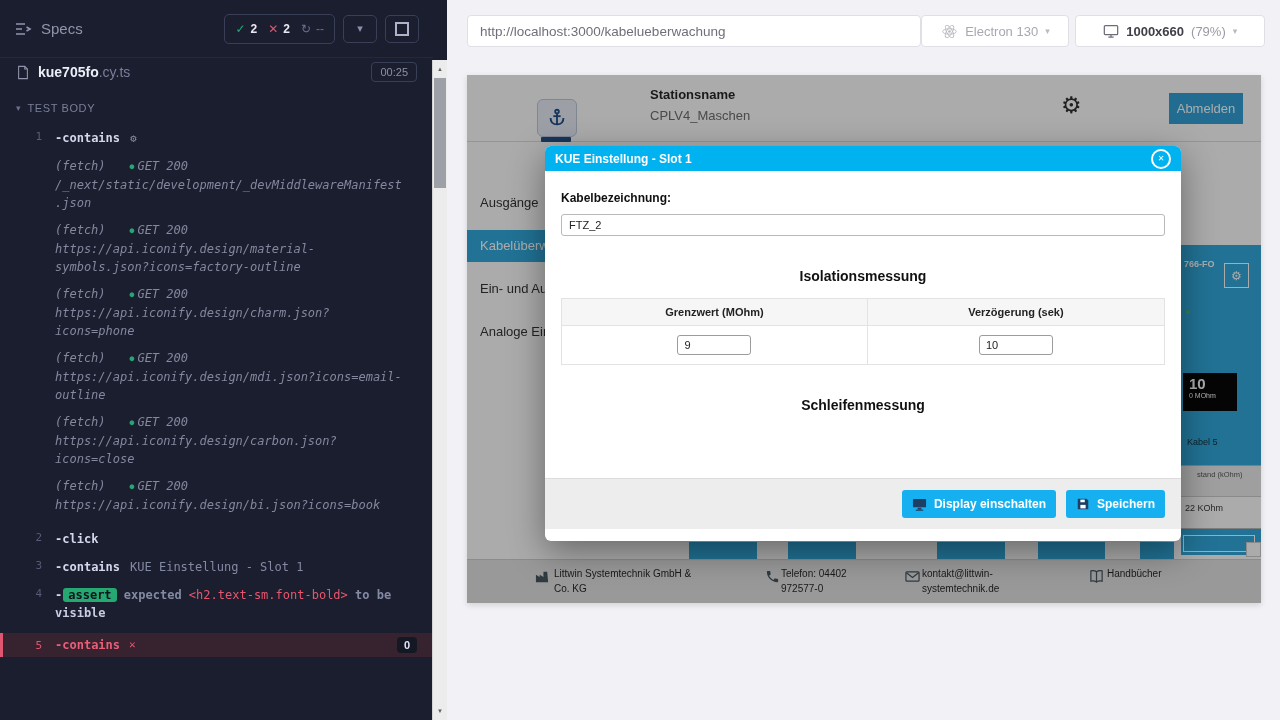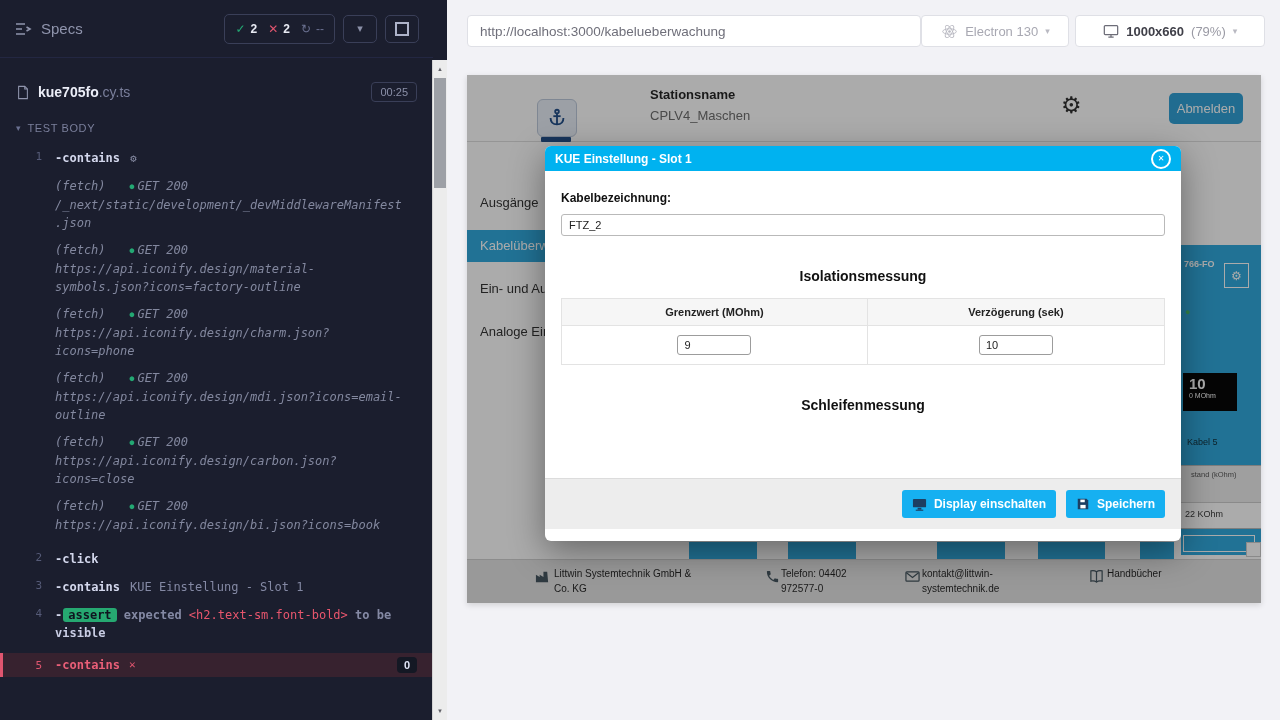--- a/index.html
+++ b/index.html
@@ -16,21 +16,21 @@
   .stat{display:flex;align-items:center;gap:5px;font-size:12px;}
   .stat .glyph{font-size:12px;}
   .stat.passed .glyph{color:#23a873;}
   .stat.failed .glyph{color:#e0556f;}
   .stat.pending .glyph{color:#6a7090;}
   .stat .val{color:#e8eaf3;font-weight:700;}
   .stat.pending .val{color:#6a7090;font-weight:400;}
   .ctrl-box{width:34px;height:28px;border:1px solid #3a3f58;border-radius:5px;background:transparent;
     display:flex;align-items:center;justify-content:center;color:#8b90a8;font-size:11px;cursor:pointer;padding:0;}
   .stop-square{width:10px;height:10px;border:2px solid #aeb3c9;display:block;}
-  .spec-row{margin-top:24px;display:flex;align-items:center;gap:8px;padding:0 16px;}
+  .spec-row{margin-top:4px;display:flex;align-items:center;gap:8px;padding:0 16px;}
   .spec-name{font-size:14px;}
   .spec-name .nm{color:#eceef8;font-weight:700;}
   .spec-name .ext{color:#7a7f9b;}
   .duration{margin-left:auto;border:1px solid #3a3f58;border-radius:4px;padding:3px 8px;font-size:11px;color:#8b90a8;}
   .suite-row{margin-top:20px;padding:0 16px;display:flex;align-items:center;gap:7px;}
   .suite-row .chev{color:#6a7090;font-size:9px;}
   .suite-row .lbl{font-size:11px;color:#7a7f9b;letter-spacing:.6px;}
   .cmd-log{margin-top:10px;font-family:"DejaVu Sans Mono",monospace;font-size:12px;}
   .cmd{display:flex;align-items:flex-start;padding:5px 8px 5px 0;}
   .cmd .num{flex:0 0 42px;text-align:right;padding-right:13px;color:#565b78;font-size:11px;padding-top:1px;}
@@ -77,37 +77,37 @@
     box-shadow:0 2px 6px rgba(0,0,0,.14);}
   .app-header{position:absolute;left:0;top:0;right:0;height:66px;background:#fff;border-bottom:1px solid #dedede;z-index:1;}
   .app-logo{position:absolute;left:70px;top:24px;width:38px;height:36px;background:#e9eff8;border:1px solid #bcc8da;
     border-radius:6px;display:flex;align-items:center;justify-content:center;z-index:2;}
   .logo-bar{position:absolute;left:74px;top:62px;width:30px;height:5px;background:#1c4a86;border-radius:1px;z-index:2;}
   .station{position:absolute;left:183px;top:12px;}
   .station-label{font-size:13px;font-weight:700;color:#1f1f1f;}
   .station-value{font-size:13px;color:#6a6a6a;margin-top:6px;}
   .app-gear{position:absolute;left:594px;top:17px;font-size:23px;color:#2b2b2b;cursor:pointer;}
   .logout-btn{position:absolute;left:702px;top:18px;width:74px;height:31px;background:#2b9fd6;border:none;
-    border-radius:5px;color:#fff;font-size:13px;cursor:pointer;font-family:"Liberation Sans",sans-serif;}
+    border-radius:0;color:#fff;font-size:13px;cursor:pointer;font-family:"Liberation Sans",sans-serif;}
   .app-nav{position:absolute;left:0;top:112px;z-index:1;}
   .nav-item{width:150px;height:32px;line-height:32px;padding-left:13px;margin-bottom:11px;font-size:13px;
     color:#2e2e2e;white-space:nowrap;overflow:hidden;cursor:pointer;box-sizing:border-box;}
   .nav-item.active{background:#2ba8dd;color:#fff;}
   
   .side-card{position:absolute;right:0;top:170px;width:80px;height:310px;background:#2ba8dd;z-index:1;overflow:hidden;}
   .sc-title{position:absolute;left:3px;top:14px;font-size:9px;font-weight:700;color:#fff;}
   .sc-gearbox{position:absolute;top:18px;right:12px;width:23px;height:23px;border:1px solid #fff;
     display:flex;align-items:center;justify-content:center;color:#fff;font-size:12px;}
   .sc-dot{position:absolute;left:4px;top:62px;color:#45c06a;font-size:9px;}
   .sc-display{position:absolute;left:2px;top:128px;width:54px;height:38px;background:#000;color:#fff;}
   .sc-val{font-size:15px;font-weight:700;padding:2px 0 0 6px;}
   .sc-unit{font-size:7px;padding-left:6px;}
   .sc-cable{position:absolute;left:6px;top:192px;font-size:9px;color:#0e2b36;}
   .sc-box{position:absolute;left:0;top:220px;width:80px;height:62px;background:#fff;border-top:1px solid #bbb;border-bottom:1px solid #bbb;}
-  .sc-box-h{height:37px;background:#ededed;border-bottom:1px solid #ccc;font-size:7.5px;color:#555;padding:4px 10px 0;box-sizing:border-box;}
+  .sc-box-h{height:31px;background:#ededed;border-bottom:1px solid #ccc;font-size:7.5px;color:#555;padding:4px 16px 0;box-sizing:border-box;}
   .sc-box-v{font-size:9px;color:#333;padding:6px 4px;}
   .sc-btn{position:absolute;left:2px;top:290px;width:72px;height:17px;background:#2ba8dd;border:1px solid #fff;box-sizing:border-box;}
   
   .frag{position:absolute;top:467px;height:17px;background:#2ba8dd;z-index:1;}
   .frag.white{background:#fff;border:1px solid #ccc;box-sizing:border-box;}
   
   .app-footer{position:absolute;left:0;right:0;bottom:0;height:43px;background:#e3e3e3;border-top:1px solid #cfcfcf;z-index:1;}
   .foot-icon{position:absolute;top:9px;width:15px;height:15px;}
   .foot-text{position:absolute;top:7px;font-size:10px;line-height:1.45;color:#1f1f1f;}
   .overlay{position:absolute;inset:0;background:rgba(15,15,15,.35);z-index:5;}

